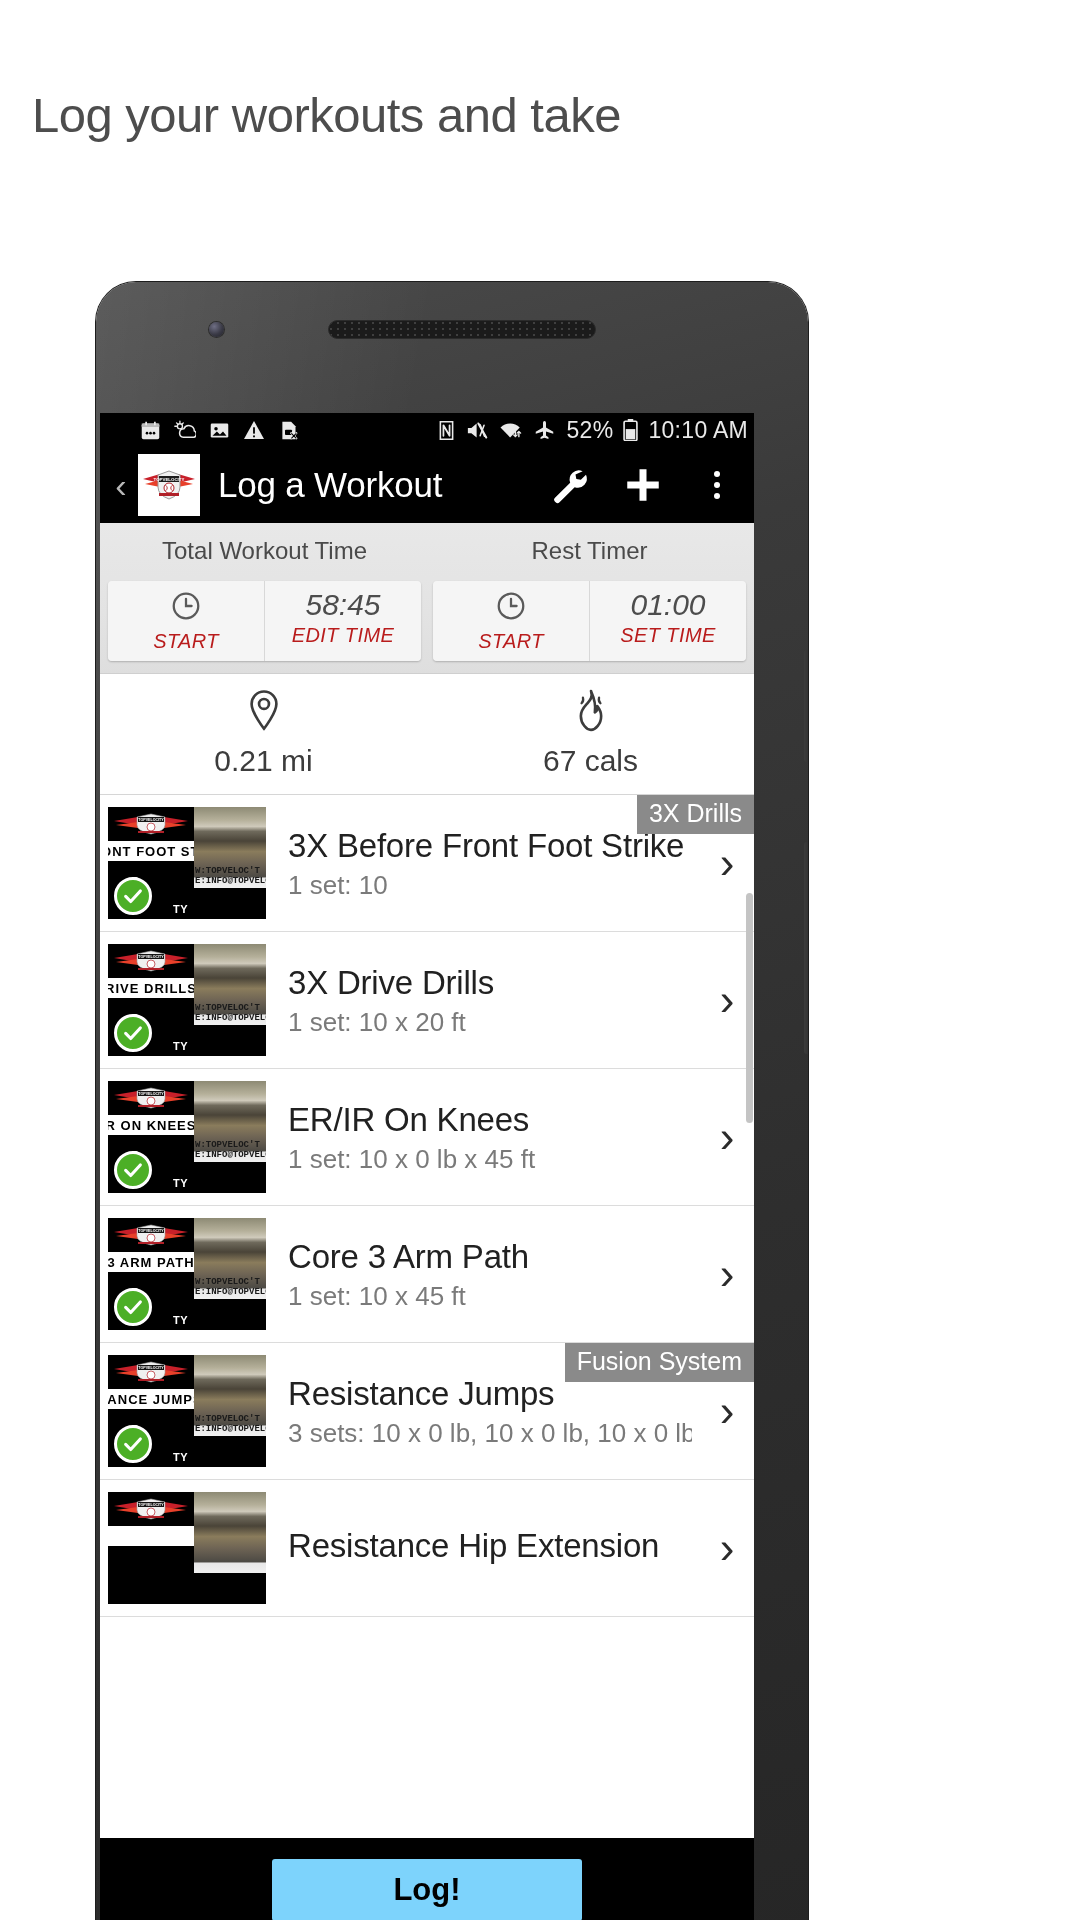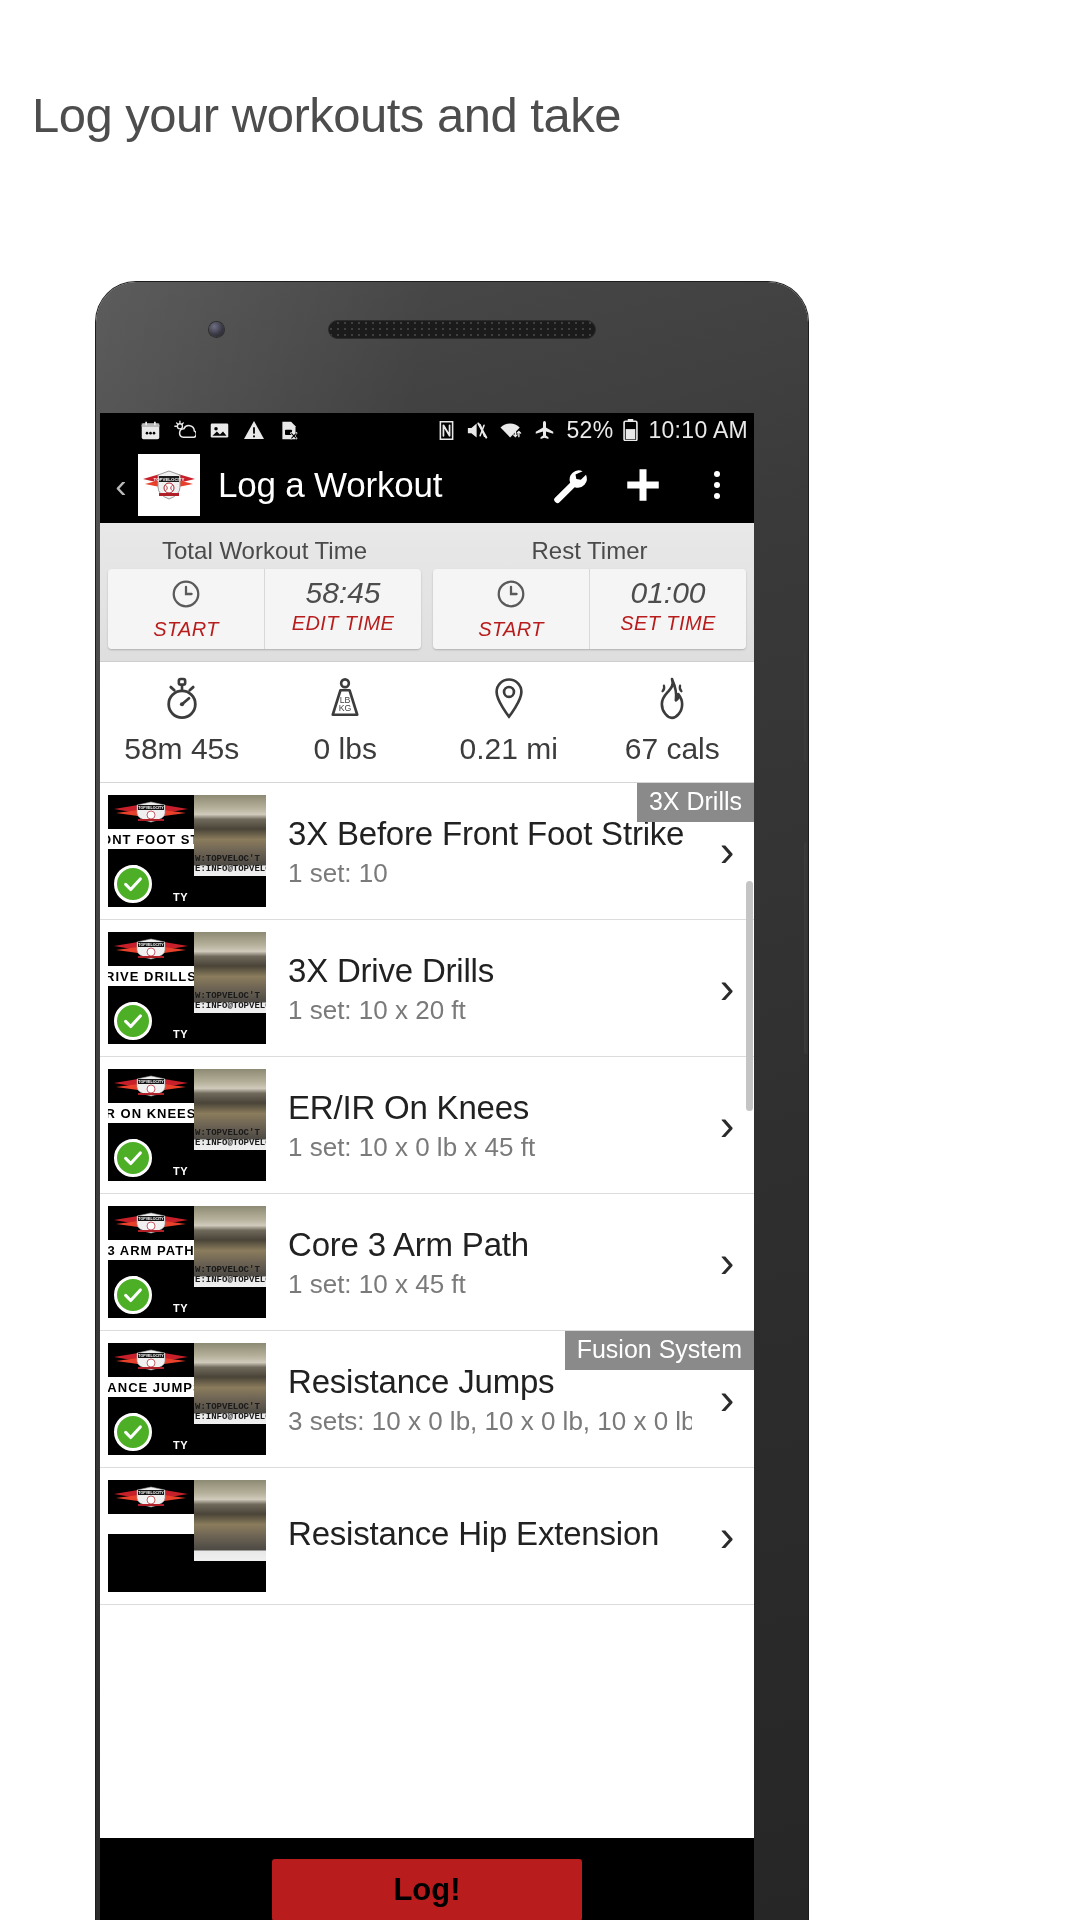--- a/index.html
+++ b/index.html
@@ -112,21 +112,21 @@
   
   .timerpanel {
     background: linear-gradient(180deg, #e8e8e8 0%, #e3e3e3 60%, #dedede 100%);
     padding: 10px 8px 12px 8px;
     display: flex; gap: 12px;
     border-bottom: 1px solid #cfcfcf;
   }
   .timerblock { flex: 1 1 0; min-width: 0; }
   .timer-title {
     text-align: center; font-size: 24px; color: #4a4a4a;
-    padding: 4px 0 4px; white-space: nowrap;
+    padding: 4px 0 16px; white-space: nowrap;
   }
   .timer-row {
     display: flex; border-radius: 4px; overflow: hidden;
     box-shadow: 0 1px 2px rgba(0,0,0,.22);
   }
   .timer-cell {
     flex: 1 1 0; background: #f5f5f5; min-width: 0;
     padding: 9px 2px 10px;
     display: flex; flex-direction: column; align-items: center; gap: 5px; font-style: italic;
   }
@@ -223,21 +223,21 @@
     position: absolute; right: 1px; width: 7px;
     background: #c4c4c4; border-radius: 4px;
   }
 
   
   .bottombar {
     position: absolute; left: 0; bottom: 0; width: 654px; height: 104px;
     background: #000; display: flex; align-items: center; justify-content: center;
   }
   .logbtn {
-    width: 310px; height: 62px; background: #b91c1c; color: #000;
+    width: 310px; height: 62px; background: #7dd3fc; color: #000;
     display: flex; align-items: center; justify-content: center;
     font-size: 31px; font-weight: 700; border-radius: 3px;
   }
 </style>
 </head>
 <body>
 
 <div class="headline">
   <span class="l">Log your workouts and take</span>
 </div>
@@ -408,44 +408,20 @@
             <span class="timer-sub">SET TIME</span>
           </div>
         </div>
       </div>
 
     </div>
 
     <div class="statsrow">
       <div class="stat">
         <div class="stat-ico">
-          <svg width="42" height="46" viewBox="0 0 24 26">
-              <circle cx="12" cy="16" r="7.6" fill="none" stroke="#3c3c3c" stroke-width="1.6"></circle>
-              <rect x="10.2" y="1.6" width="3.6" height="3.2" rx="1" fill="none" stroke="#3c3c3c" stroke-width="1.5"></rect>
-              <path d="M12 4.8v3.6" stroke="#3c3c3c" stroke-width="1.5"></path>
-              <path d="M5.6 6.2l2 1.8M18.4 6.2l-2 1.8" stroke="#3c3c3c" stroke-width="1.6" stroke-linecap="round"></path>
-              <path d="M12 16l4-3.4" stroke="#3c3c3c" stroke-width="1.6" stroke-linecap="round"></path>
-              <circle cx="12" cy="16" r="1.2" fill="#3c3c3c"></circle>
-            </svg>
-        </div>
-        <div class="stat-val">58m 45s</div>
-      </div>
-      <div class="stat">
-        <div class="stat-ico">
-          <svg width="42" height="46" viewBox="0 0 24 26">
-              <circle cx="12" cy="4" r="2.2" fill="none" stroke="#3c3c3c" stroke-width="1.5"></circle>
-              <path d="M9.4 8h5.2L19 22H5z" fill="none" stroke="#3c3c3c" stroke-width="1.5" stroke-linejoin="round"></path>
-              <text x="12" y="15" font-size="5" fill="#3c3c3c" text-anchor="middle" font-family="Liberation Sans, sans-serif">LB</text>
-              <text x="12" y="20" font-size="5" fill="#3c3c3c" text-anchor="middle" font-family="Liberation Sans, sans-serif">KG</text>
-            </svg>
-        </div>
-        <div class="stat-val">0 lbs</div>
-      </div>
-      <div class="stat">
-        <div class="stat-ico">
           <svg width="38" height="46" viewBox="0 0 20 26">
               <path d="M10 2a7 7 0 0 1 7 7c0 5-7 14-7 14S3 14 3 9a7 7 0 0 1 7-7z" fill="none" stroke="#3c3c3c" stroke-width="1.5"></path>
               <circle cx="10" cy="9" r="2.8" fill="none" stroke="#3c3c3c" stroke-width="1.5"></circle>
             </svg>
         </div>
         <div class="stat-val">0.21 mi</div>
       </div>
       <div class="stat">
         <div class="stat-ico">
           <svg width="42" height="46" viewBox="0 0 24 26">

